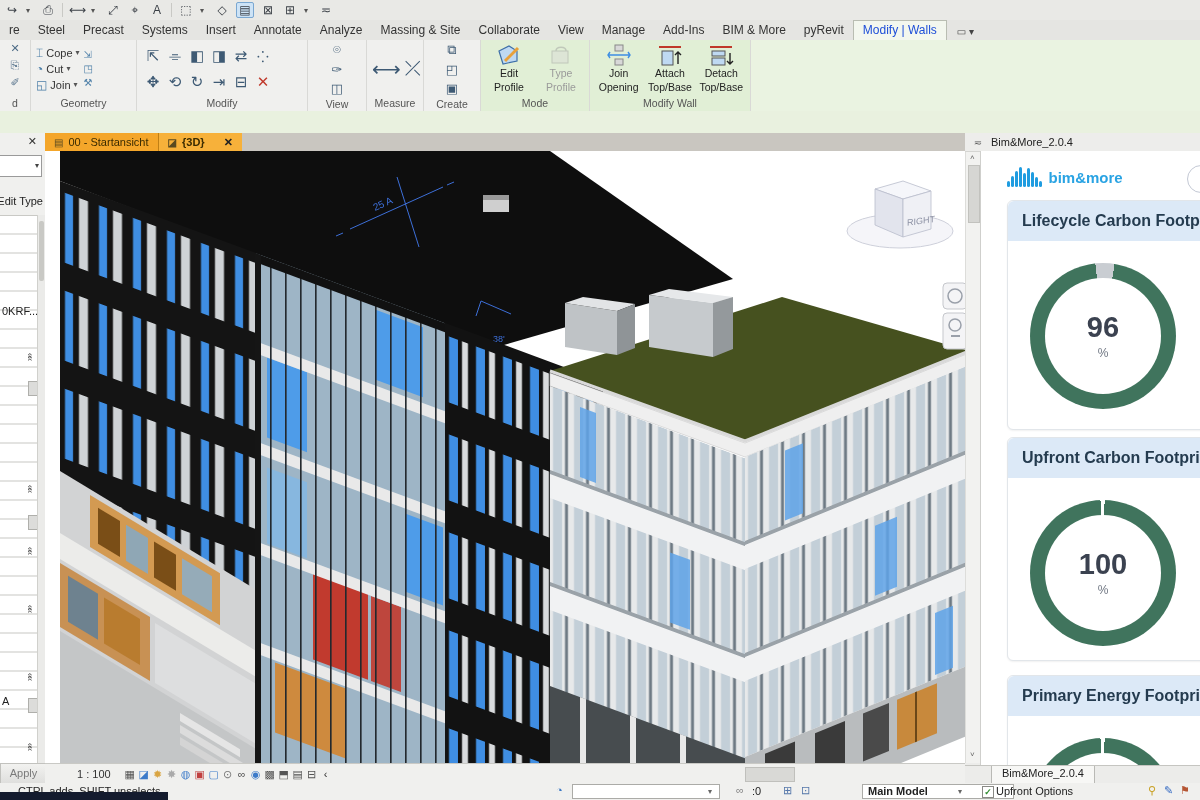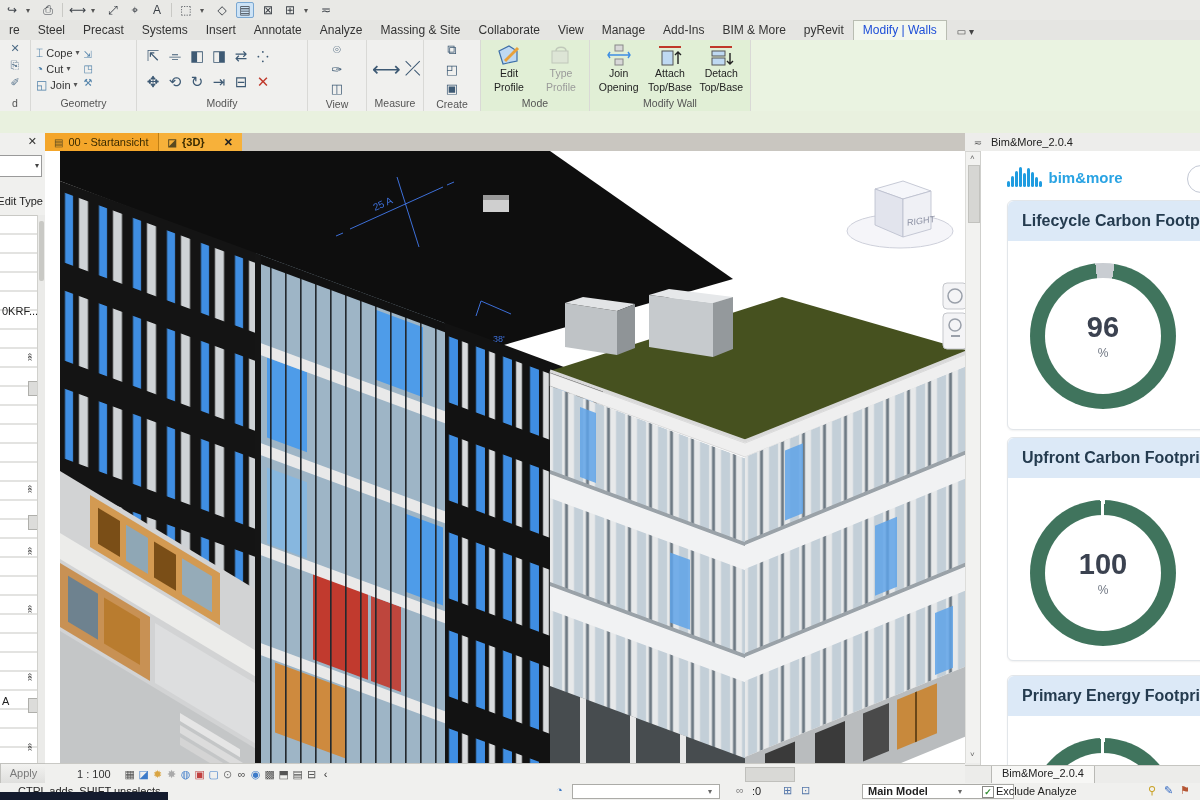--- a/index.html
+++ b/index.html
@@ -567,20 +567,20 @@
     <span class="sb-dd" style="left:708px;">▾</span>
     <span class="sb-ico" style="left:736px;color:#888;">∞</span>
     <span class="sb-label" style="left:752px;">:0</span>
     <span class="sb-ico" style="left:783px;color:#5577AA;">⊞</span>
     <span class="sb-ico" style="left:801px;color:#5577AA;">⊡</span>
     <div class="sb-box" style="left:862px;width:150px;">
       <span style="position:absolute;left:5px;top:0px;font-size:11px;font-weight:bold;color:#222;">Main Model</span>
     </div>
     <span class="sb-dd" style="left:958px;">▾</span>
     <span class="sb-check">✓</span>
-    <span class="sb-label" style="left:996px;">Exclude Analyze</span>
+    <span class="sb-label" style="left:996px;">Upfront Options</span>
     <span class="sb-ico" style="left:1148px;color:#C9A227;">⚲</span>
     <span class="sb-ico" style="left:1164px;color:#3B6FC4;">✎</span>
     <span class="sb-ico" style="left:1180px;color:#B55533;">⚑</span>
   </div>
   <div class="abs darkstrip"></div>
 
 </div>
 
 </body></html>

